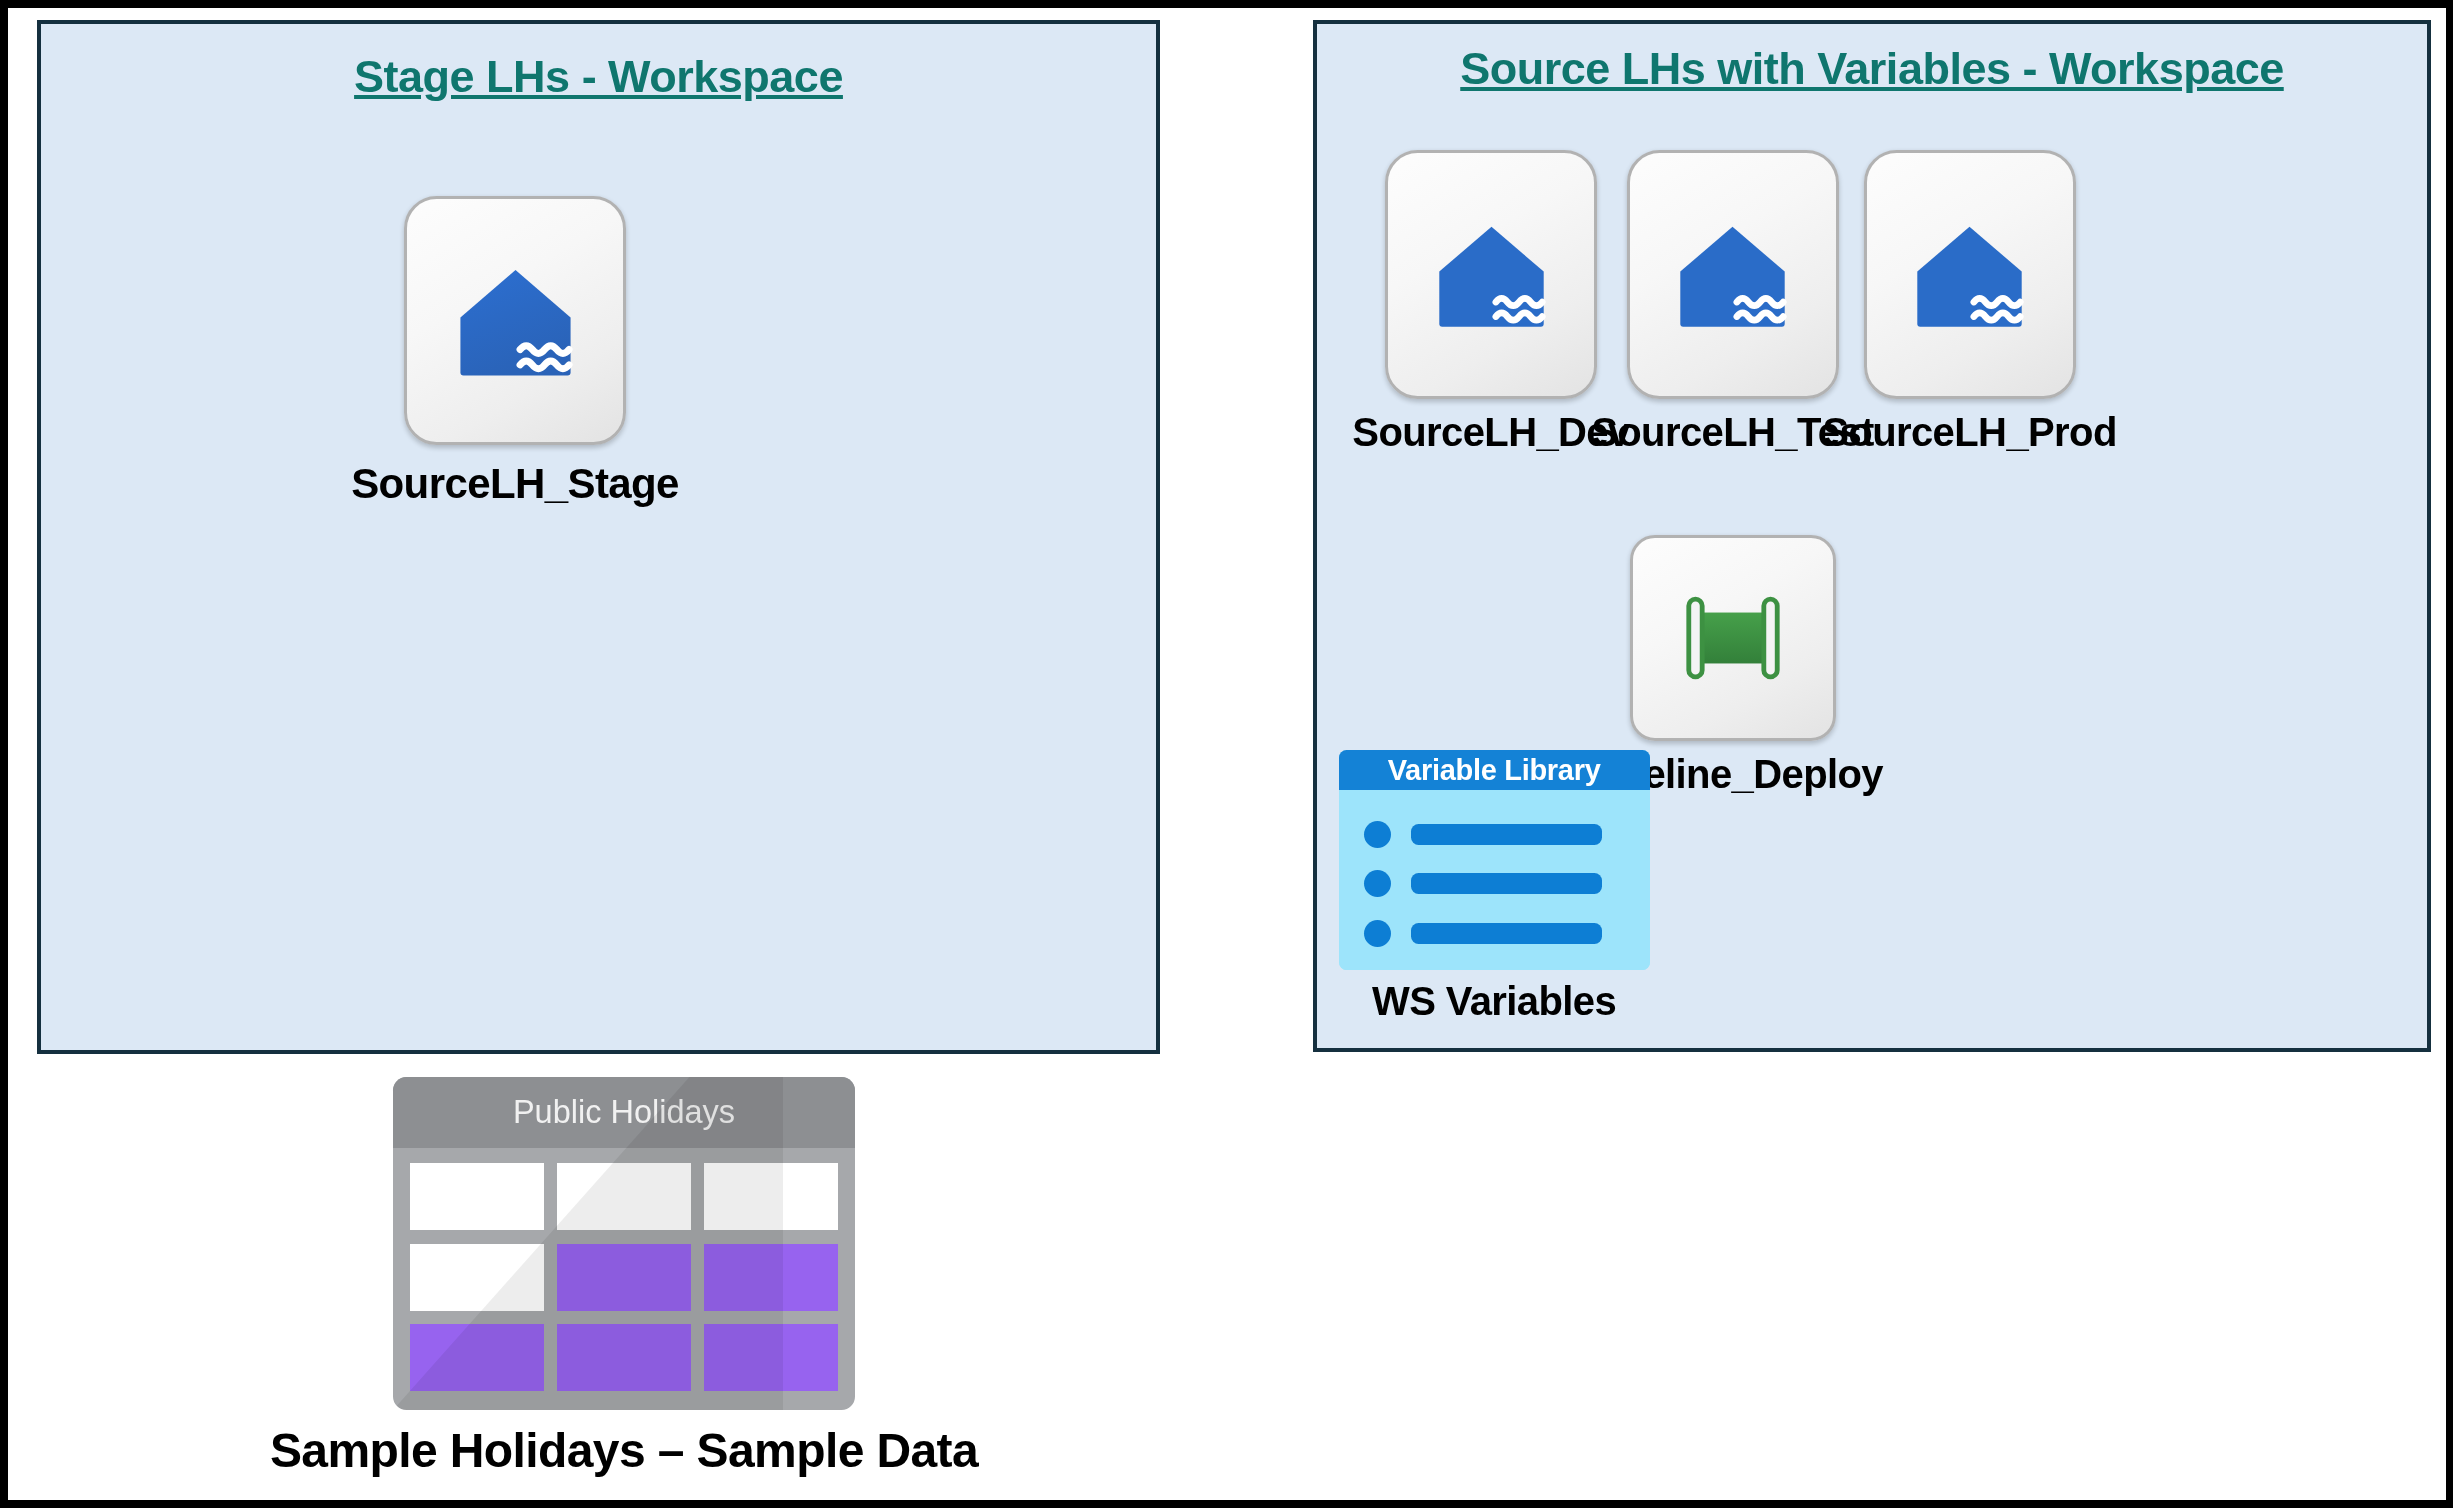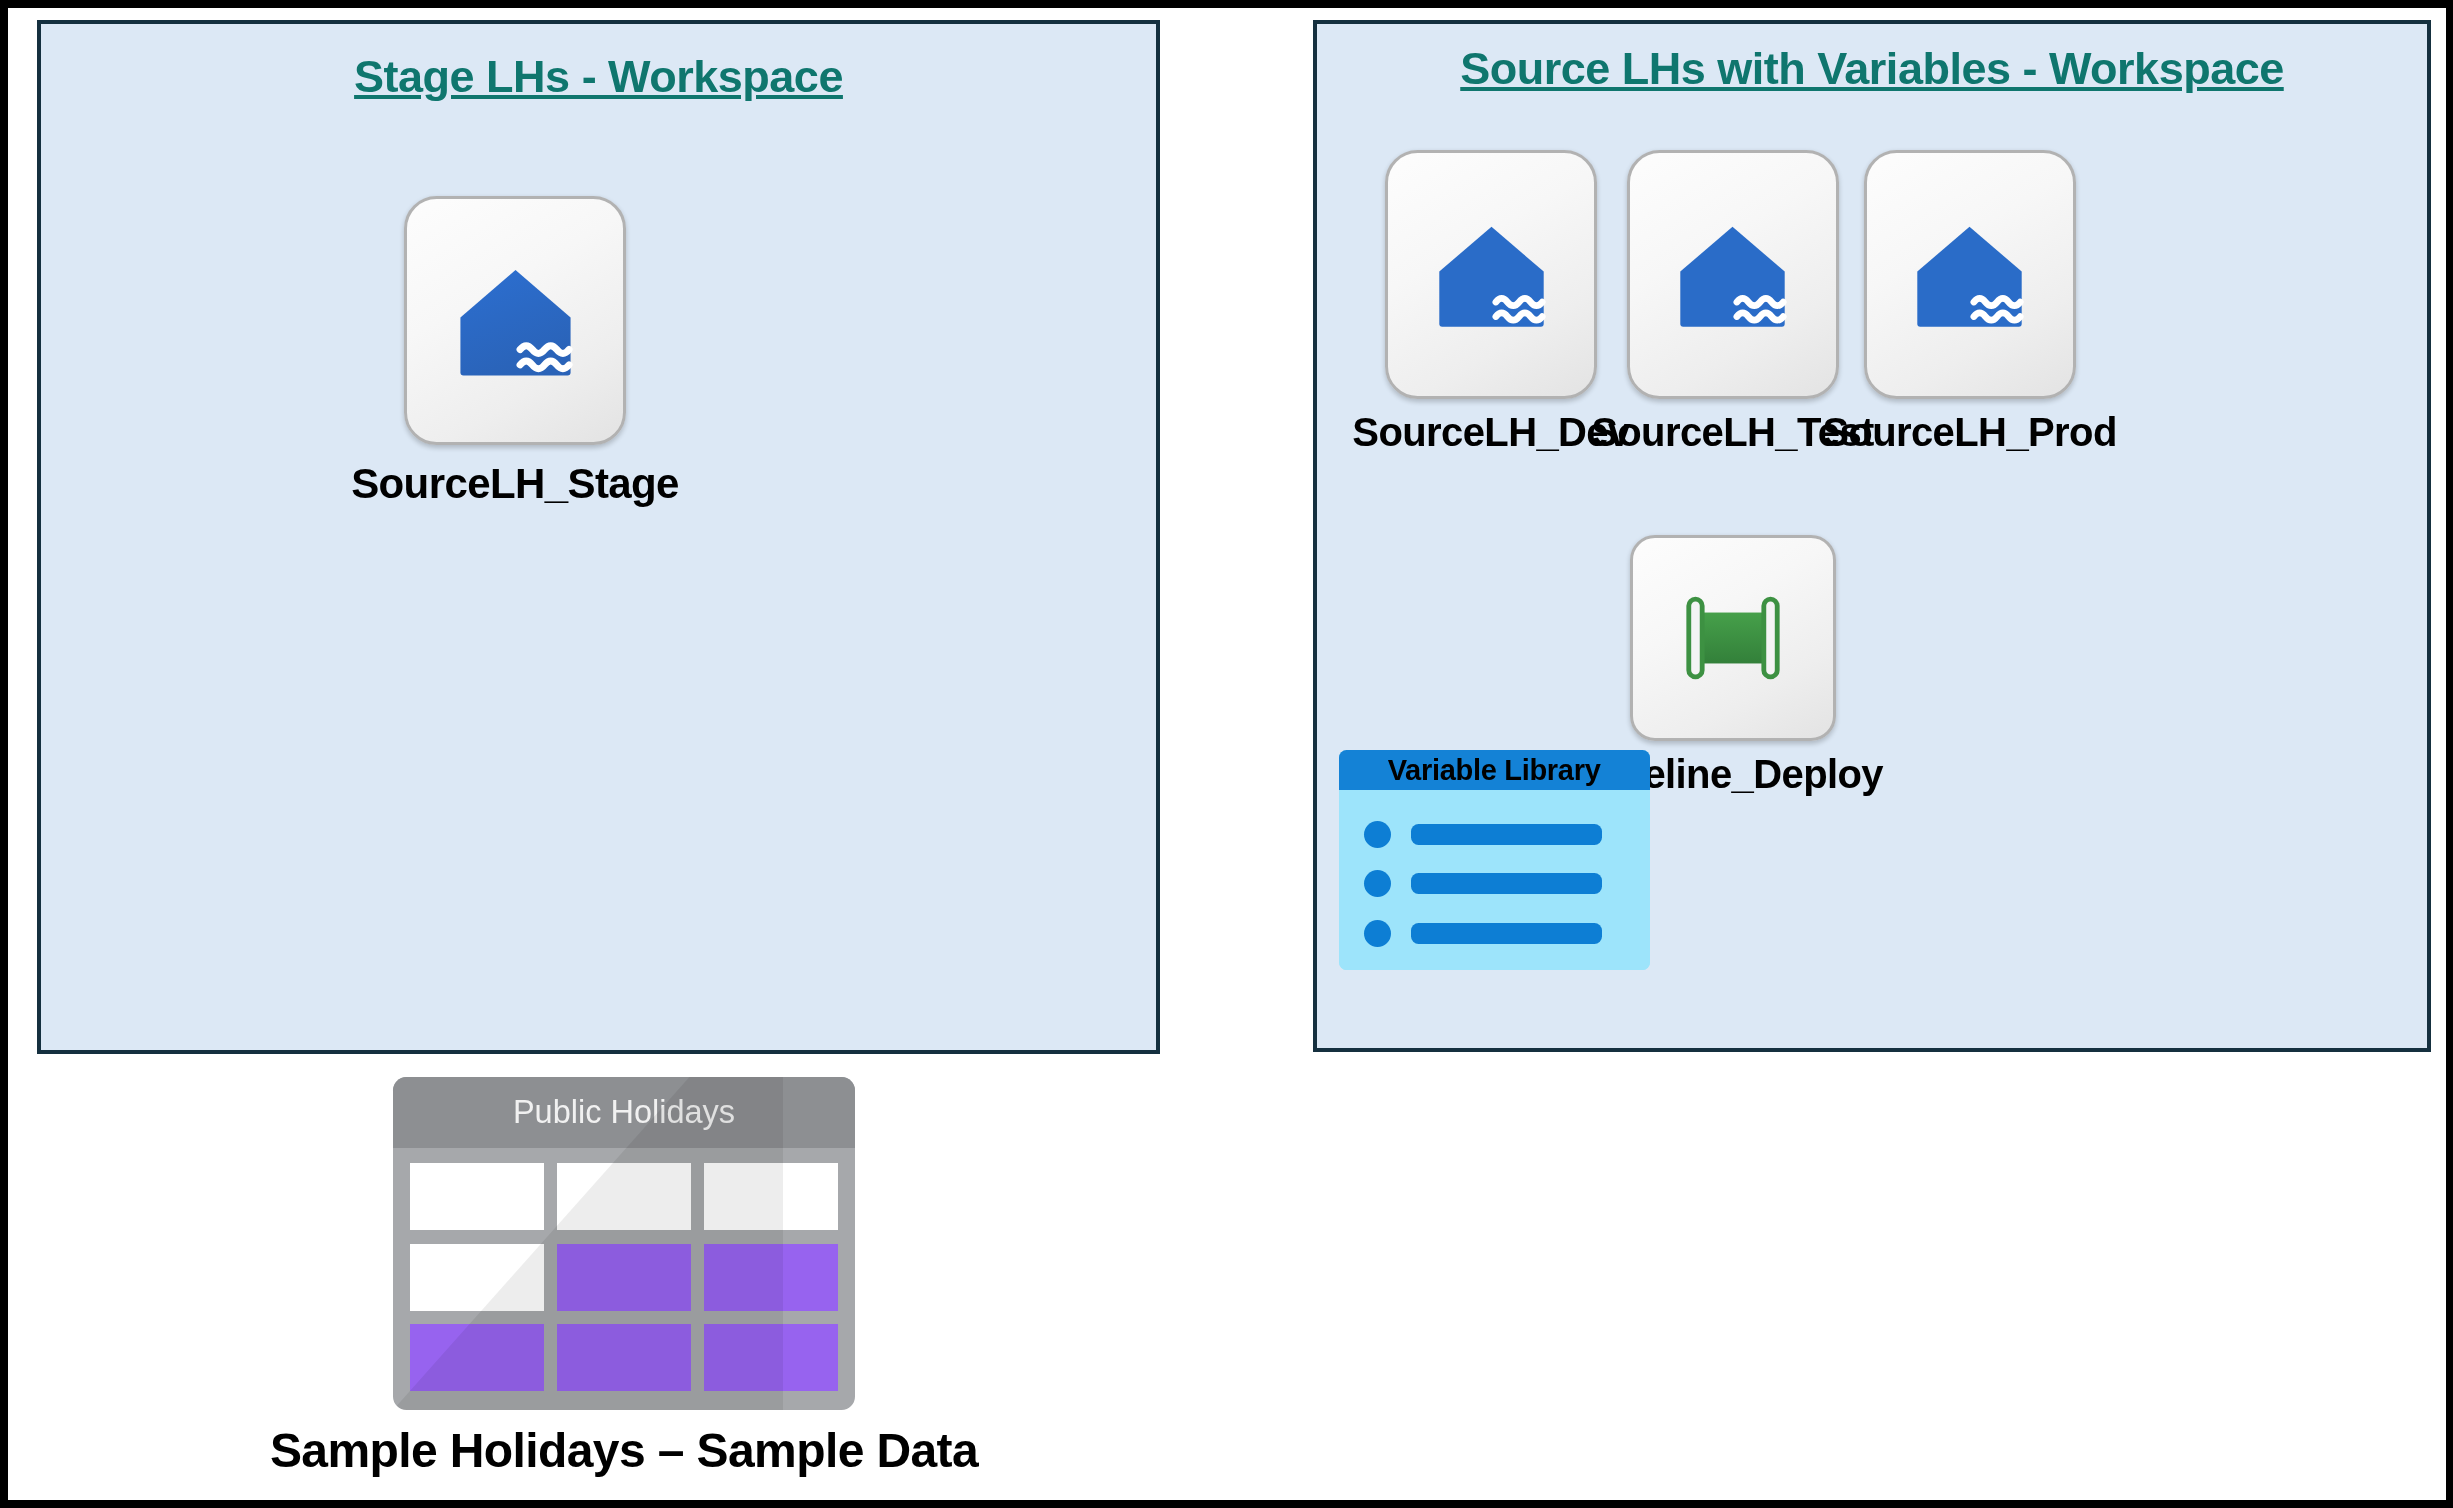--- a/index.html
+++ b/index.html
@@ -76,21 +76,21 @@
   
   .varcard {
     position: relative;
     margin: 0 auto;
     border-radius: 7.6px;
     overflow: hidden;
     background: #9de4fb;
   }
   .varcard-header {
     background: #1482d6;
-    color: #000000;
+    color: #ffffff;
     text-align: center;
     font-weight: bold;
     letter-spacing: -0.3px;
     box-sizing: border-box;
   }
   .varcard-body {
     position: relative;
     background: #9de4fb;
   }
   .var-row {
@@ -242,20 +242,21 @@
           <div class="var-row" style="left:25px; top:80px;">
             <span class="var-dot" style="width:27px; height:27px;"></span>
             <span class="var-bar" style="width:191px; height:21px; margin-left:20px;"></span>
           </div>
           <div class="var-row" style="left:25px; top:130px;">
             <span class="var-dot" style="width:27px; height:27px;"></span>
             <span class="var-bar" style="width:191px; height:21px; margin-left:20px;"></span>
           </div>
         </div>
       </div>
+      <div class="item-label" style="font-size:40px; margin-top:9.6px;">WS Variables</div>
     </div>
   </div>
 
   <div class="item" style="left:229px; top:1069px; width:774px;">
     <div class="tbl" style="width:462px; height:333px;">
       <div class="tbl-header" style="height:71px; line-height:71px; font-size:32.5px;">Public Holidays</div>
       <div class="tbl-grid" style="grid-template-columns:repeat(3,1fr); grid-template-rows:repeat(3,1fr);
                   gap:13.4px; padding:15.3px 17px 19px 17px; height:262px;">
         <div class="tbl-cell white"></div>
         <div class="tbl-cell white"></div>

